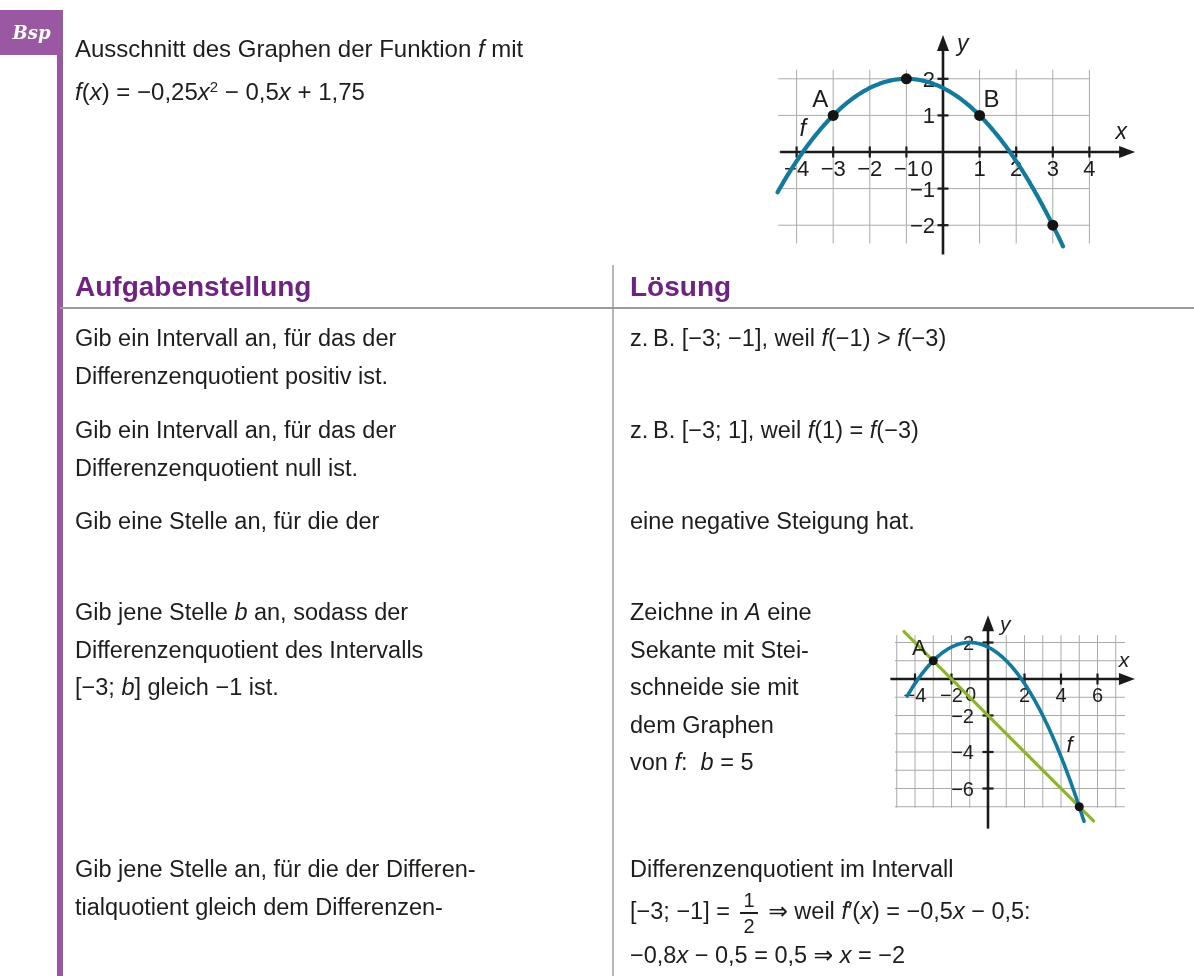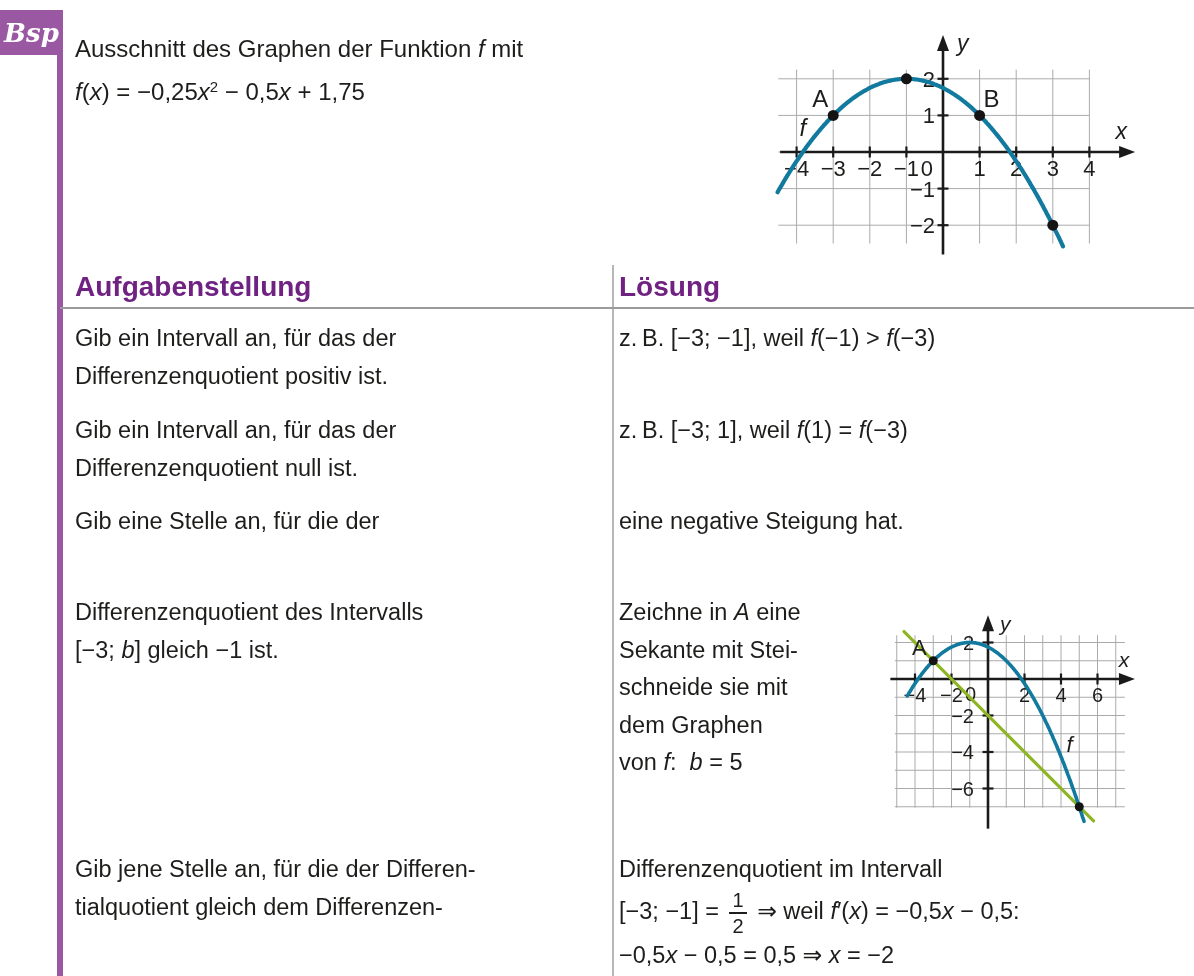--- a/index.html
+++ b/index.html
@@ -2,33 +2,33 @@
 <html><head>
 <meta charset="utf-8">
 <style>
   *{margin:0;padding:0;box-sizing:border-box}
   html,body{background:#ffffff}
   .page{position:relative;width:1194px;height:976px;background:#ffffff;overflow:hidden;
         font-family:"Liberation Sans","DejaVu Sans",sans-serif;color:#1d1d1b}
   .accent-bar{position:absolute;left:57px;top:10px;width:6px;height:966px;background:#9a57a2}
   .badge{position:absolute;left:0;top:10px;width:63px;height:45px;background:#9a57a2;color:#fff;
          display:flex;align-items:center;justify-content:center;
-         font-family:"DejaVu Serif",serif;font-style:italic;font-weight:bold;font-size:26px}
+         font-family:"DejaVu Serif",serif;font-style:italic;font-weight:bold;font-size:18px}
   .intro{position:absolute;left:75px;top:30px;font-size:24px;line-height:38px}
   .i{font-style:italic}
   .sup{font-size:15px;vertical-align:8px}
   .graph{position:absolute}
   .header-rule{position:absolute;left:60px;top:307px;width:1134px;height:2px;background:#9b9b9b}
   .col-divider{position:absolute;left:612px;top:265px;width:2px;height:711px;background:#b7b7b7}
   .table{position:absolute;left:60px;top:265px;width:1134px;display:grid;
          grid-template-columns:552px 582px;grid-template-rows:55px 92px 91px 91px 257px auto}
   .th{font-weight:bold;font-size:28px;color:#702283;padding-top:6px}
   .cell{font-size:23.5px;line-height:37.6px}
   .cell.task,.th.left{padding-left:15px}
-  .cell.sol,.th.right{padding-left:7px}
+  .cell.sol,.th.right{padding-left:18px}
   .line{white-space:nowrap}
   .frac{display:inline-block;text-align:center;vertical-align:-14px;font-size:20px;line-height:1.1;margin:0 4px}
   .fnum{display:block;border-bottom:2px solid #1d1d1b;padding:0 3px 1px}
   .fden{display:block;padding-top:1px}
   svg .grid{stroke:#aaaaaa;stroke-width:1}
   svg .axis{stroke:#1a1a1a;stroke-width:2.6}
   svg .tick{stroke:#1a1a1a;stroke-width:2.2}
   svg .ah{fill:#1a1a1a}
   svg .fn{fill:none;stroke-linecap:round;stroke-linejoin:round}
   svg text{font-family:"Liberation Sans","DejaVu Sans",sans-serif;fill:#1d1d1b}
@@ -130,39 +130,40 @@
       </div>
 
     <div class="cell task">
         <div class="line"><span>Gib eine Stelle an, für die der</span></div>
       </div>
     <div class="cell sol">
         <div class="line"><span>eine negative Steigung hat.</span></div>
       </div>
 
     <div class="cell task">
+        <div class="line"><span>Gib jene Stelle </span><span class="i">b</span><span> an, sodass der</span></div>
         <div class="line"><span>Differenzenquotient des Intervalls</span></div>
         <div class="line"><span>[−3; </span><span class="i">b</span><span>] gleich −1 ist.</span></div>
       </div>
     <div class="cell sol">
         <div class="line"><span>Zeichne in </span><span class="i">A</span><span> eine</span></div>
         <div class="line"><span>Sekante mit Stei-</span></div>
         <div class="line"><span>schneide sie mit</span></div>
         <div class="line"><span>dem Graphen</span></div>
         <div class="line"><span>von </span><span class="i">f</span><span>:&nbsp; </span><span class="i">b</span><span> = 5</span></div>
       </div>
 
     <div class="cell task">
         <div class="line"><span>Gib jene Stelle an, für die der Differen-</span></div>
         <div class="line"><span>tialquotient gleich dem Differenzen-</span></div>
       </div>
     <div class="cell sol">
         <div class="line"><span>Differenzenquotient im Intervall</span></div>
         <div class="line"><span>[−3; −1] = </span><span class="frac"><span class="fnum">1</span><span class="fden">2</span></span><span> ⇒ weil </span><span class="i">f</span><span>′(</span><span class="i">x</span><span>) = −0,5</span><span class="i">x</span><span> − 0,5:</span></div>
-        <div class="line"><span>−0,5</span><span class="i">x</span><span> − 0,5 = 0,5 ⇒ </span><span class="i">x</span><span> = −2</span></div>
+        <div class="line"><span>−0,8</span><span class="i">x</span><span> − 0,5 = 0,5 ⇒ </span><span class="i">x</span><span> = −2</span></div>
       </div>
   </div>
 
   <svg id="graph-sol" class="graph" width="334" height="250" style="left: 860px; top: 595px;">
       <line x1="36.75" y1="212.6625" x2="36.75" y2="40.2" class="grid"></line>
       <line x1="55" y1="212.6625" x2="55" y2="40.2" class="grid"></line>
       <line x1="73.25" y1="212.6625" x2="73.25" y2="40.2" class="grid"></line>
       <line x1="91.5" y1="212.6625" x2="91.5" y2="40.2" class="grid"></line>
       <line x1="109.75" y1="212.6625" x2="109.75" y2="40.2" class="grid"></line>
       <line x1="128" y1="212.6625" x2="128" y2="40.2" class="grid"></line>

